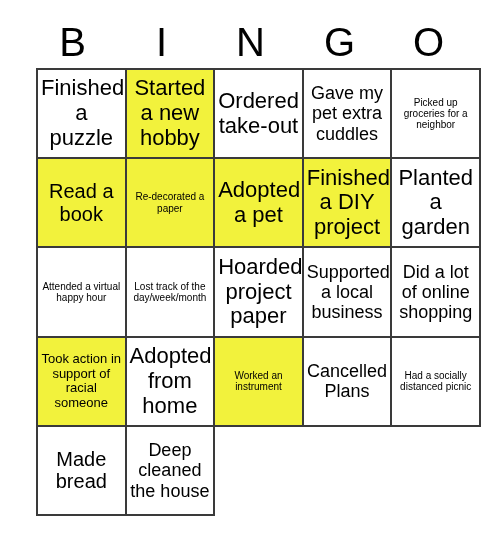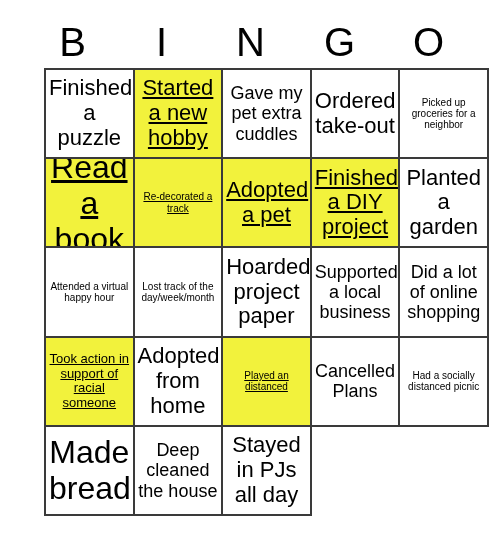--- a/index.html
+++ b/index.html
@@ -34,21 +34,21 @@
     justify-content: center;
     font-size: 40px;
     line-height: 1;
     color: #000000;
     font-weight: 400;
     letter-spacing: 0px;
   }
   
   #grid {
     position: absolute;
-    left: 44px;
+    left: 36px;
     top: 68px;
     width: 445px;
     height: 448px;
     display: grid;
     grid-template-columns: repeat(5, 1fr);
     grid-template-rows: repeat(5, 1fr);
     border-top: 2px solid #3a3a3a;
     border-left: 2px solid #3a3a3a;
     box-sizing: border-box;
   }
@@ -64,28 +64,28 @@
     overflow: hidden;
     background: #ffffff;
   }
   .cell-text {
     display: block;
     width: 100%;
     color: #000000;
     line-height: 1.13;
   }
   
-  .fs-xl .cell-text { font-size: 32px; }
+  .fs-xl .cell-text { font-size: 20px; }
   .fs-lg .cell-text { font-size: 22px; }
   .fs-md .cell-text { font-size: 18px; }
   .fs-sm .cell-text { font-size: 10px; }
   .fs-xs .cell-text { font-size: 13px; }
   
   .fill-white { background: #ffffff; }
-  .fill-yellow { background: #f2f23c; text-decoration: underline; }
+  .fill-yellow { background: #f2f23c; }
   .fill-green  { background: #22e163; }
 </style>
 </head>
 <body>
 
 <div id="card">
 
   <div id="header-row">
     <div class="header-letter">B</div>
     <div class="header-letter">I</div>
@@ -94,34 +94,34 @@
     <div class="header-letter">O</div>
   </div>
 
   <div id="grid">
       <div class="cell fs-lg fill-white">
         <span class="cell-text">Finished a puzzle</span>
       </div>
       <div class="cell fs-lg fill-yellow">
         <span class="cell-text">Started a new hobby</span>
       </div>
+      <div class="cell fs-lg fill-white">
+        <span class="cell-text">Ordered take-out</span>
+      </div>
       <div class="cell fs-md fill-white">
         <span class="cell-text">Gave my pet extra cuddles</span>
-      </div>
-      <div class="cell fs-lg fill-white">
-        <span class="cell-text">Ordered take-out</span>
       </div>
       <div class="cell fs-sm fill-white">
         <span class="cell-text">Picked up groceries for a neighbor</span>
       </div>
       <div class="cell fs-xl fill-yellow">
         <span class="cell-text">Read a book</span>
       </div>
       <div class="cell fs-sm fill-yellow">
-        <span class="cell-text">Re-decorated a track</span>
+        <span class="cell-text">Re-decorated a paper</span>
       </div>
       <div class="cell fs-lg fill-yellow">
         <span class="cell-text">Adopted a pet</span>
       </div>
       <div class="cell fs-lg fill-yellow">
         <span class="cell-text">Finished a DIY project</span>
       </div>
       <div class="cell fs-lg fill-white">
         <span class="cell-text">Planted a garden</span>
       </div>
@@ -140,32 +140,29 @@
       <div class="cell fs-md fill-white">
         <span class="cell-text">Did a lot of online shopping</span>
       </div>
       <div class="cell fs-xs fill-yellow">
         <span class="cell-text">Took action in support of racial someone</span>
       </div>
       <div class="cell fs-lg fill-white">
         <span class="cell-text">Adopted from home</span>
       </div>
       <div class="cell fs-sm fill-yellow">
-        <span class="cell-text">Played an distanced</span>
+        <span class="cell-text">Worked an instrument</span>
       </div>
       <div class="cell fs-md fill-white">
         <span class="cell-text">Cancelled Plans</span>
       </div>
       <div class="cell fs-sm fill-white">
         <span class="cell-text">Had a socially distanced picnic</span>
       </div>
       <div class="cell fs-xl fill-white">
         <span class="cell-text">Made bread</span>
       </div>
       <div class="cell fs-md fill-white">
         <span class="cell-text">Deep cleaned the house</span>
       </div>
-      <div class="cell fs-lg fill-white">
-        <span class="cell-text">Stayed in PJs all day</span>
-      </div>
     </div>
 
 </div>
 
 </body></html>

